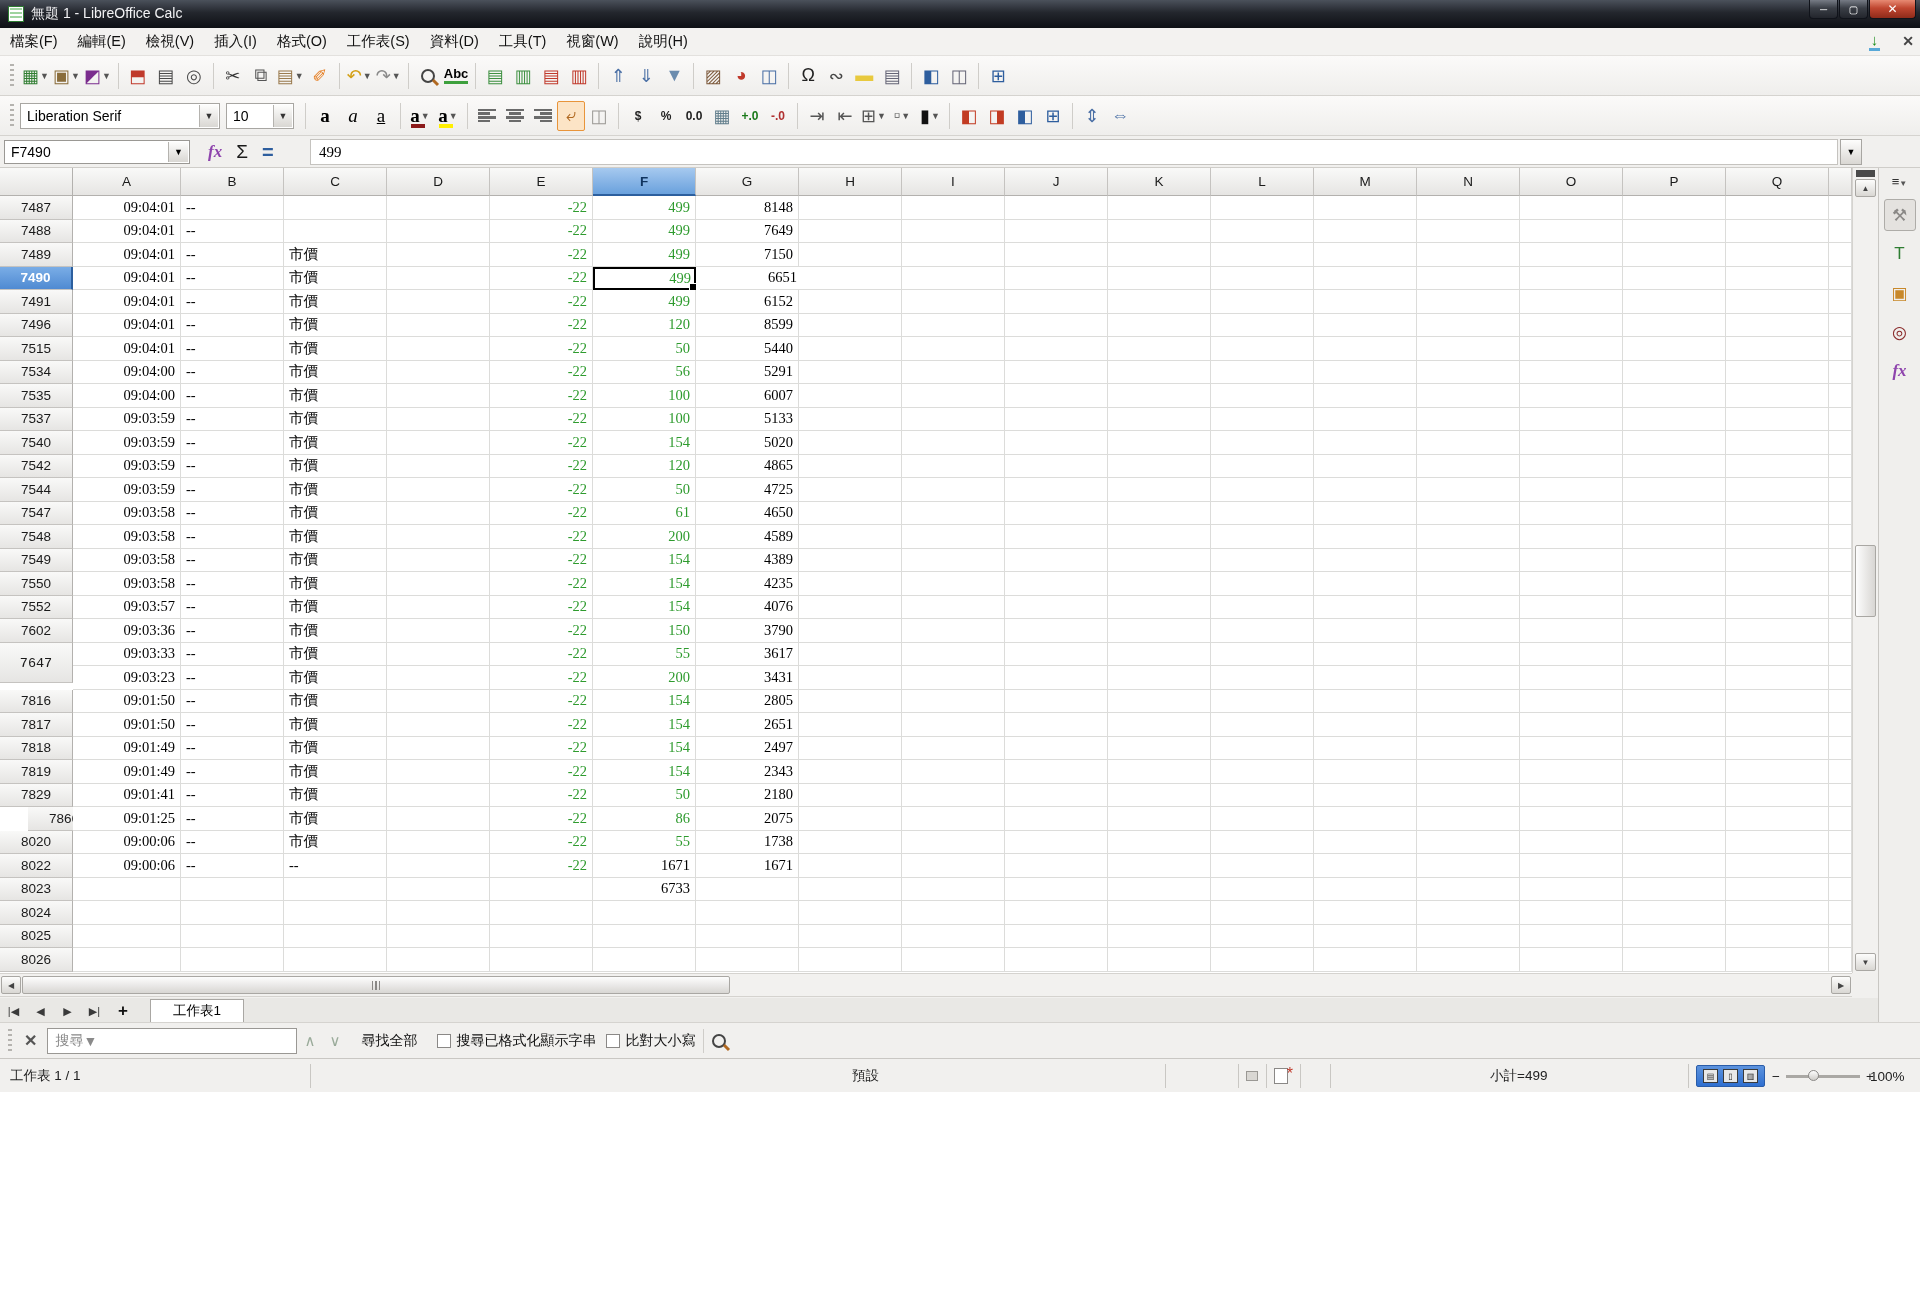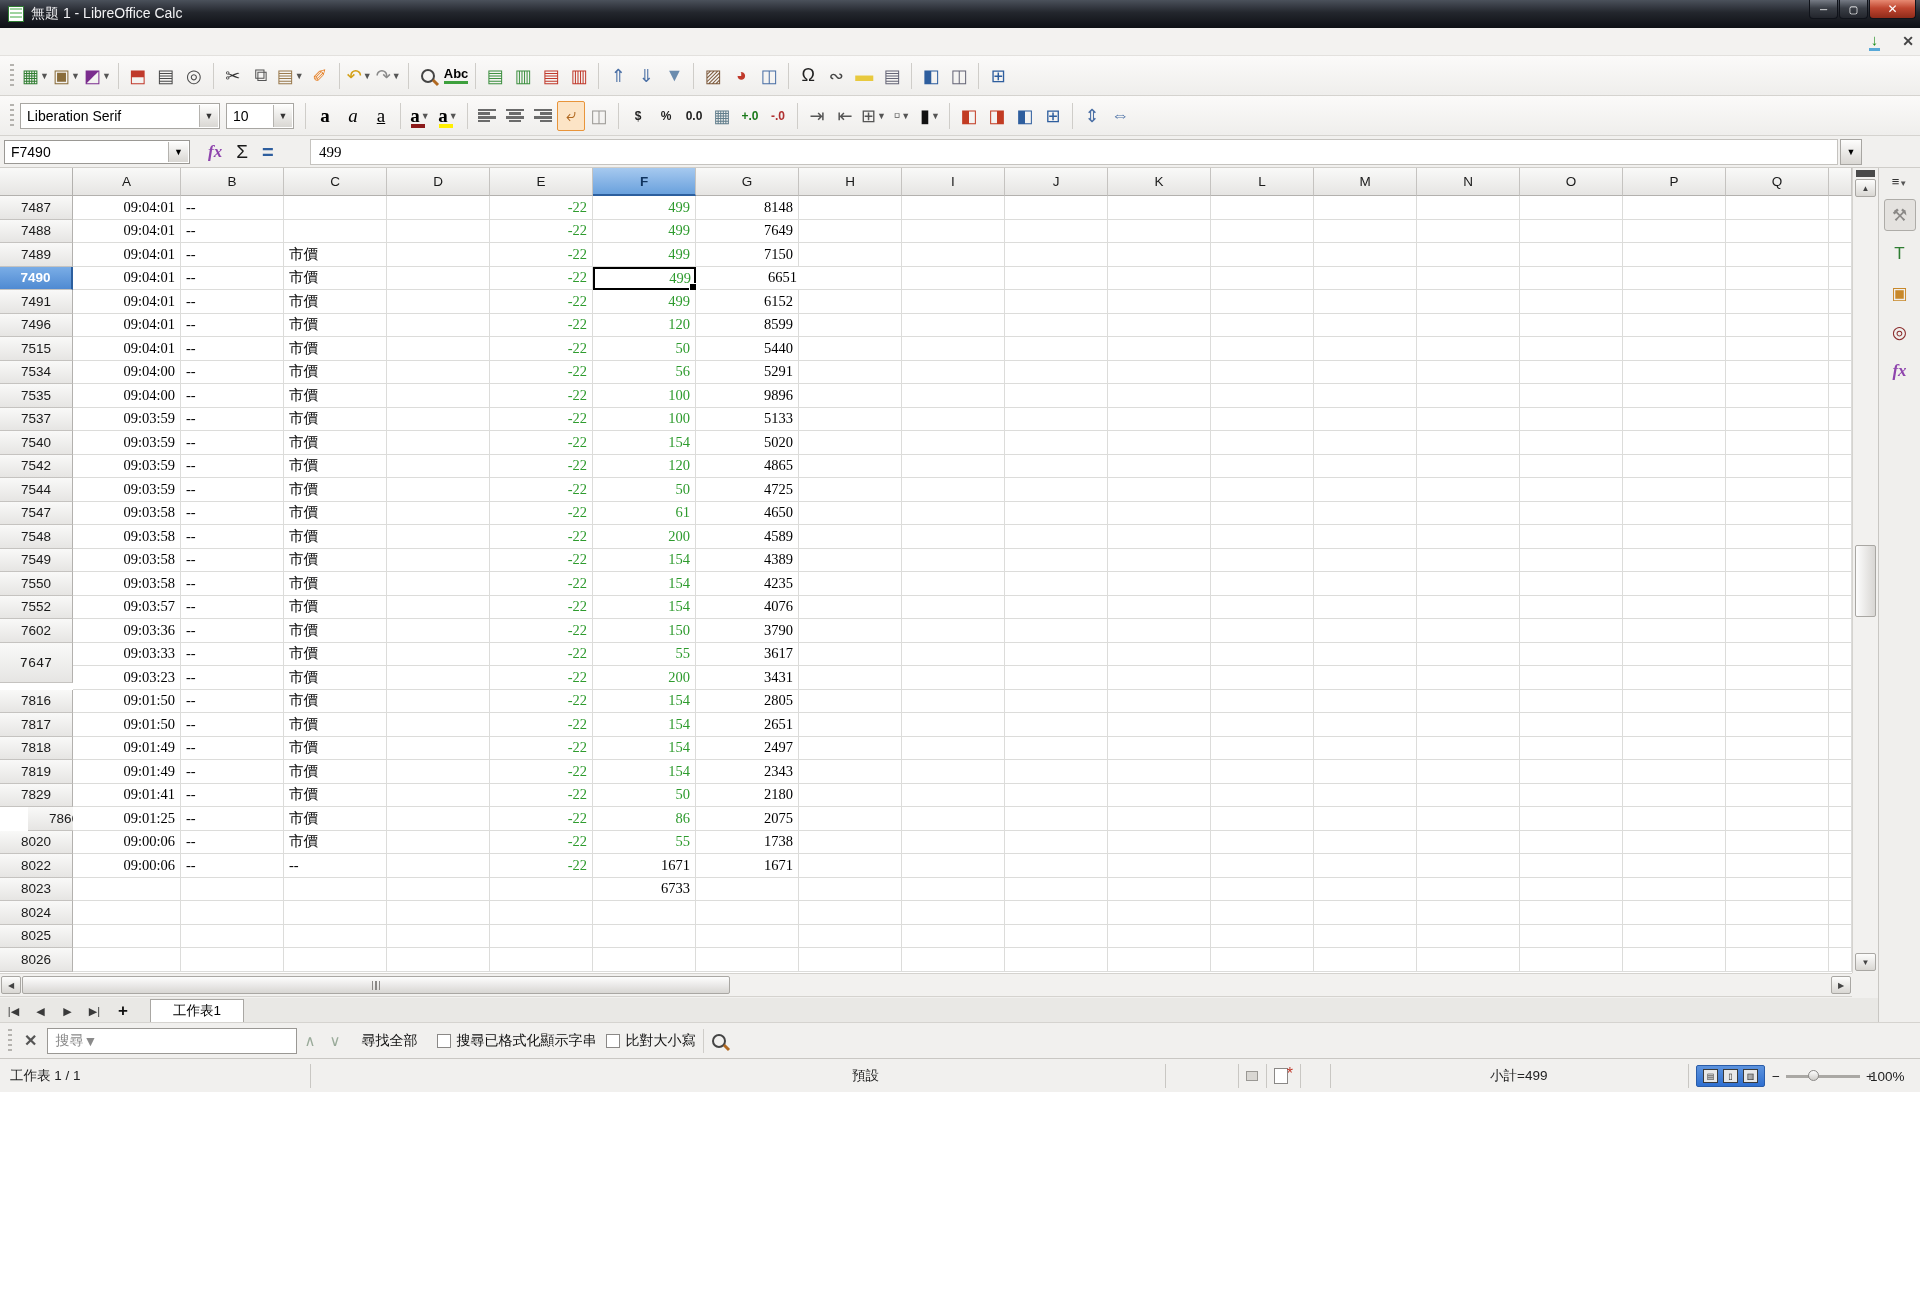--- a/index.html
+++ b/index.html
@@ -179,20 +179,21 @@
     <span class="title-icon"></span>
     <span>無題 1 - LibreOffice Calc</span>
     <span class="winbtns">
       <span class="winbtn min">─</span>
       <span class="winbtn max">▢</span>
       <span class="winbtn close">✕</span>
     </span>
   </div>
 
   <div class="menubar">
+    <span id="menu-items"><span class="menu-item">檔案(F)</span><span class="menu-item">編輯(E)</span><span class="menu-item">檢視(V)</span><span class="menu-item">插入(I)</span><span class="menu-item">格式(O)</span><span class="menu-item">工作表(S)</span><span class="menu-item">資料(D)</span><span class="menu-item">工具(T)</span><span class="menu-item">視窗(W)</span><span class="menu-item">說明(H)</span></span>
     <span class="menubar-right">
       <span class="update-glyph">↓</span>
       <span class="menu-close-glyph">✕</span>
     </span>
   </div>
 
   <div class="toolbar toolbar1">
     <span class="grip"></span>
     <span id="tb1" style="display:flex;align-items:center;">
         <span class="tbtn">
@@ -622,21 +623,21 @@
         <div class="cell left" style="left: 1623px; top: 192.5px; width: 103px; height: 23.5px;"></div>
         <div class="cell left" style="left: 1726px; top: 192.5px; width: 103px; height: 23.5px;"></div>
         <div class="cell left" style="left: 1829px; top: 192.5px; width: 23px; height: 23.5px;"></div>
         <div class="rowhdr" style="top: 216px; height: 24px;">7535</div>
         <div class="cell right" style="left: 73px; top: 216px; width: 108px; height: 23.5px;">09:04:00</div>
         <div class="cell left" style="left: 181px; top: 216px; width: 103px; height: 23.5px;">--</div>
         <div class="cell left" style="left: 284px; top: 216px; width: 103px; height: 23.5px;">市價</div>
         <div class="cell left" style="left: 387px; top: 216px; width: 103px; height: 23.5px;"></div>
         <div class="cell right green" style="left: 490px; top: 216px; width: 103px; height: 23.5px;">-22</div>
         <div class="cell right green" style="left: 593px; top: 216px; width: 103px; height: 23.5px;">100</div>
-        <div class="cell right" style="left: 696px; top: 216px; width: 103px; height: 23.5px;">9896</div>
+        <div class="cell right" style="left: 696px; top: 216px; width: 103px; height: 23.5px;">6007</div>
         <div class="cell left" style="left: 799px; top: 216px; width: 103px; height: 23.5px;"></div>
         <div class="cell left" style="left: 902px; top: 216px; width: 103px; height: 23.5px;"></div>
         <div class="cell left" style="left: 1005px; top: 216px; width: 103px; height: 23.5px;"></div>
         <div class="cell left" style="left: 1108px; top: 216px; width: 103px; height: 23.5px;"></div>
         <div class="cell left" style="left: 1211px; top: 216px; width: 103px; height: 23.5px;"></div>
         <div class="cell left" style="left: 1314px; top: 216px; width: 103px; height: 23.5px;"></div>
         <div class="cell left" style="left: 1417px; top: 216px; width: 103px; height: 23.5px;"></div>
         <div class="cell left" style="left: 1520px; top: 216px; width: 103px; height: 23.5px;"></div>
         <div class="cell left" style="left: 1623px; top: 216px; width: 103px; height: 23.5px;"></div>
         <div class="cell left" style="left: 1726px; top: 216px; width: 103px; height: 23.5px;"></div>

